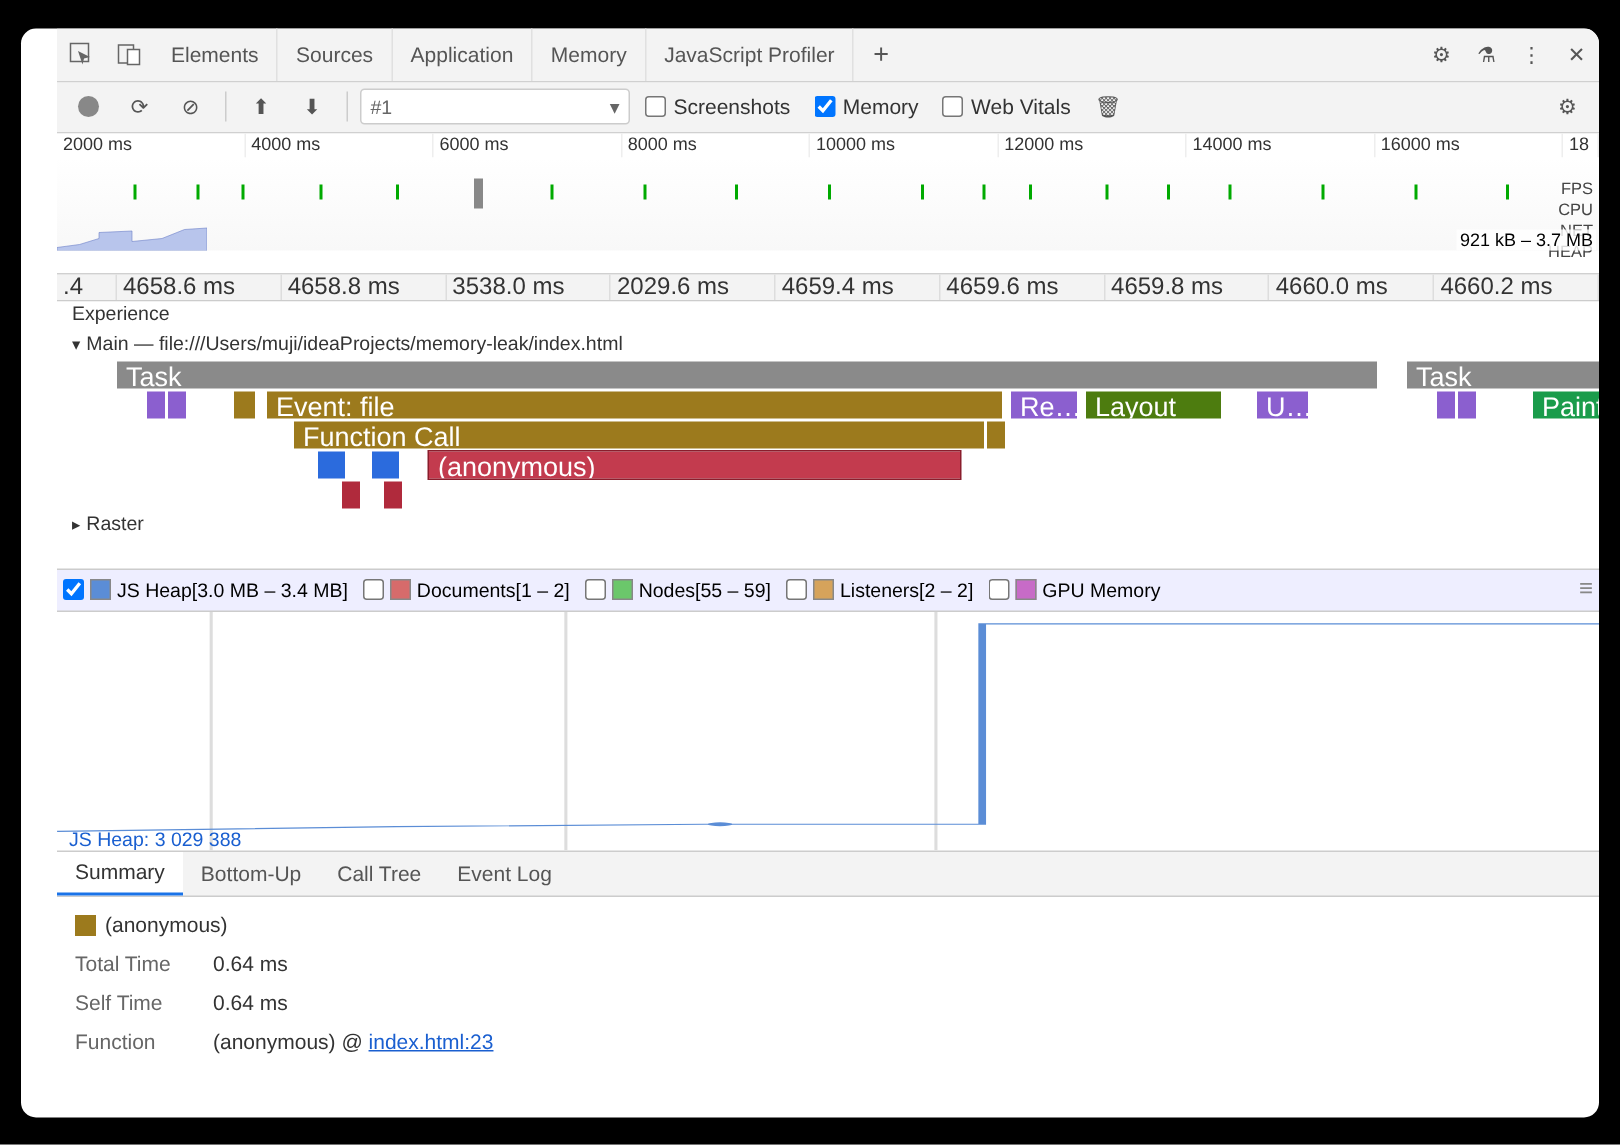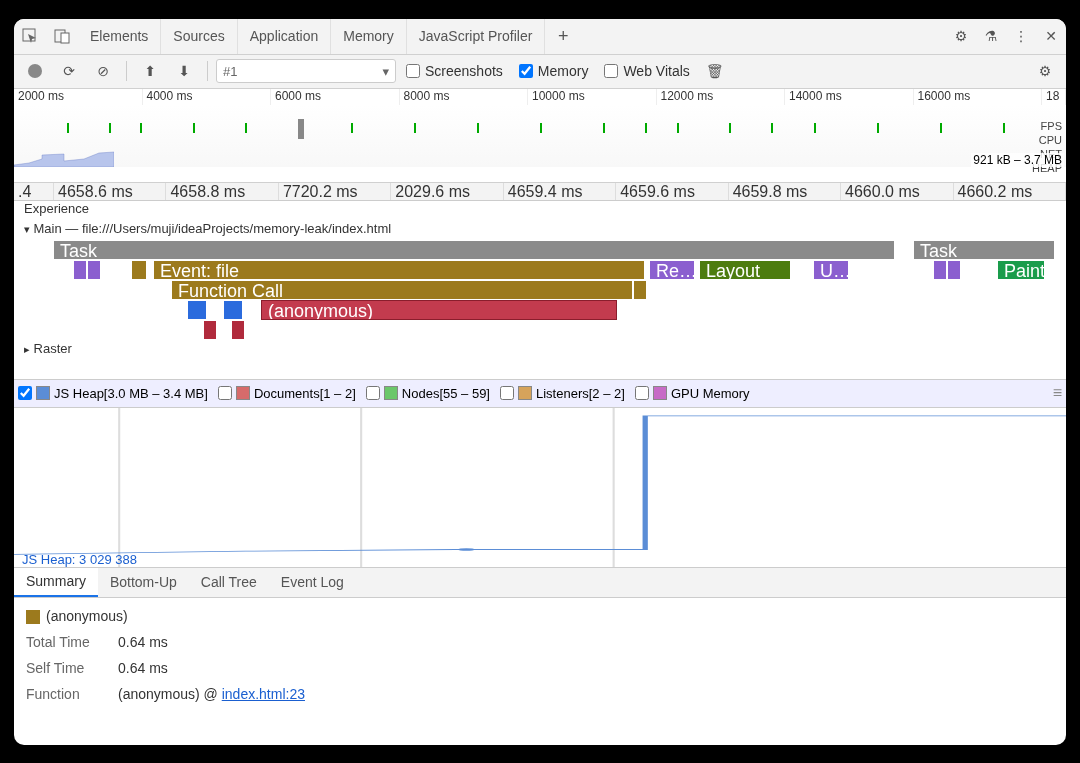--- a/index.html
+++ b/index.html
@@ -1,17 +1,17 @@
 <!DOCTYPE html>
 <html><head>
 <meta charset="utf-8">
 <style>
   * { margin:0; padding:0; box-sizing:border-box; font-family:-apple-system,Helvetica,Arial,sans-serif; }
   body { background:#000; display:flex; align-items:center; justify-content:center; height:763px; }
-  .window { width:1052px; height:726px; background:#fff; border-radius:10px; overflow:hidden; display:flex; flex-direction:column; box-shadow:0 10px 40px rgba(0,0,0,.5); }
+  .window { width:1052px; height:726px; background:#fff; border-radius:10px; overflow:hidden; display:flex; flex-direction:column; box-shadow:0 10px 40px rgba(0,0,0,.5);padding-left:24px; }
   .tabs { display:flex; align-items:center; height:36px; border-bottom:1px solid #d0d0d0; background:#f3f3f3; }
   .dev-icon { width:32px; display:flex; align-items:center; justify-content:center; color:#666; }
   .tab { padding:0 12px; height:36px; display:flex; align-items:center; color:#555; font-size:14px; cursor:pointer; border-right:1px solid #e0e0e0; }
   .tab.active { color:#1a73e8; border-bottom:2px solid #1a73e8; background:#fff; }
   .tab-close { margin-left:6px; color:#777; }
   .tab-add { width:36px; text-align:center; color:#555; font-size:18px; cursor:pointer; }
   .spacer { flex:1; }
   .icon-btn { width:30px; height:30px; display:flex; align-items:center; justify-content:center; color:#555; cursor:pointer; font-size:14px; }
   .toolbar { display:flex; align-items:center; height:34px; border-bottom:1px solid #d0d0d0; background:#f3f3f3; padding:0 6px; gap:4px; }
   .record { width:14px; height:14px; border-radius:50%; background:#888; }
@@ -164,21 +164,21 @@
         <div>HEAP</div>
       </div>
       <div class="heap-readout">921 kB – 3.7 MB</div>
     </div>
   </div>
 
   <div class="ruler">
     <div class="ruler-cell" style="flex:0 0 40px">.4 ms</div>
     <div class="ruler-cell">4658.6 ms</div>
     <div class="ruler-cell">4658.8 ms</div>
-    <div class="ruler-cell">7720.2 ms</div>
+    <div class="ruler-cell">3538.0 ms</div>
     <div class="ruler-cell">2029.6 ms</div>
     <div class="ruler-cell">4659.4 ms</div>
     <div class="ruler-cell">4659.6 ms</div>
     <div class="ruler-cell">4659.8 ms</div>
     <div class="ruler-cell">4660.0 ms</div>
     <div class="ruler-cell">4660.2 ms</div>
   </div>
 
   <div class="flame">
     <div class="lane-label" style="top:0">Experience</div>

